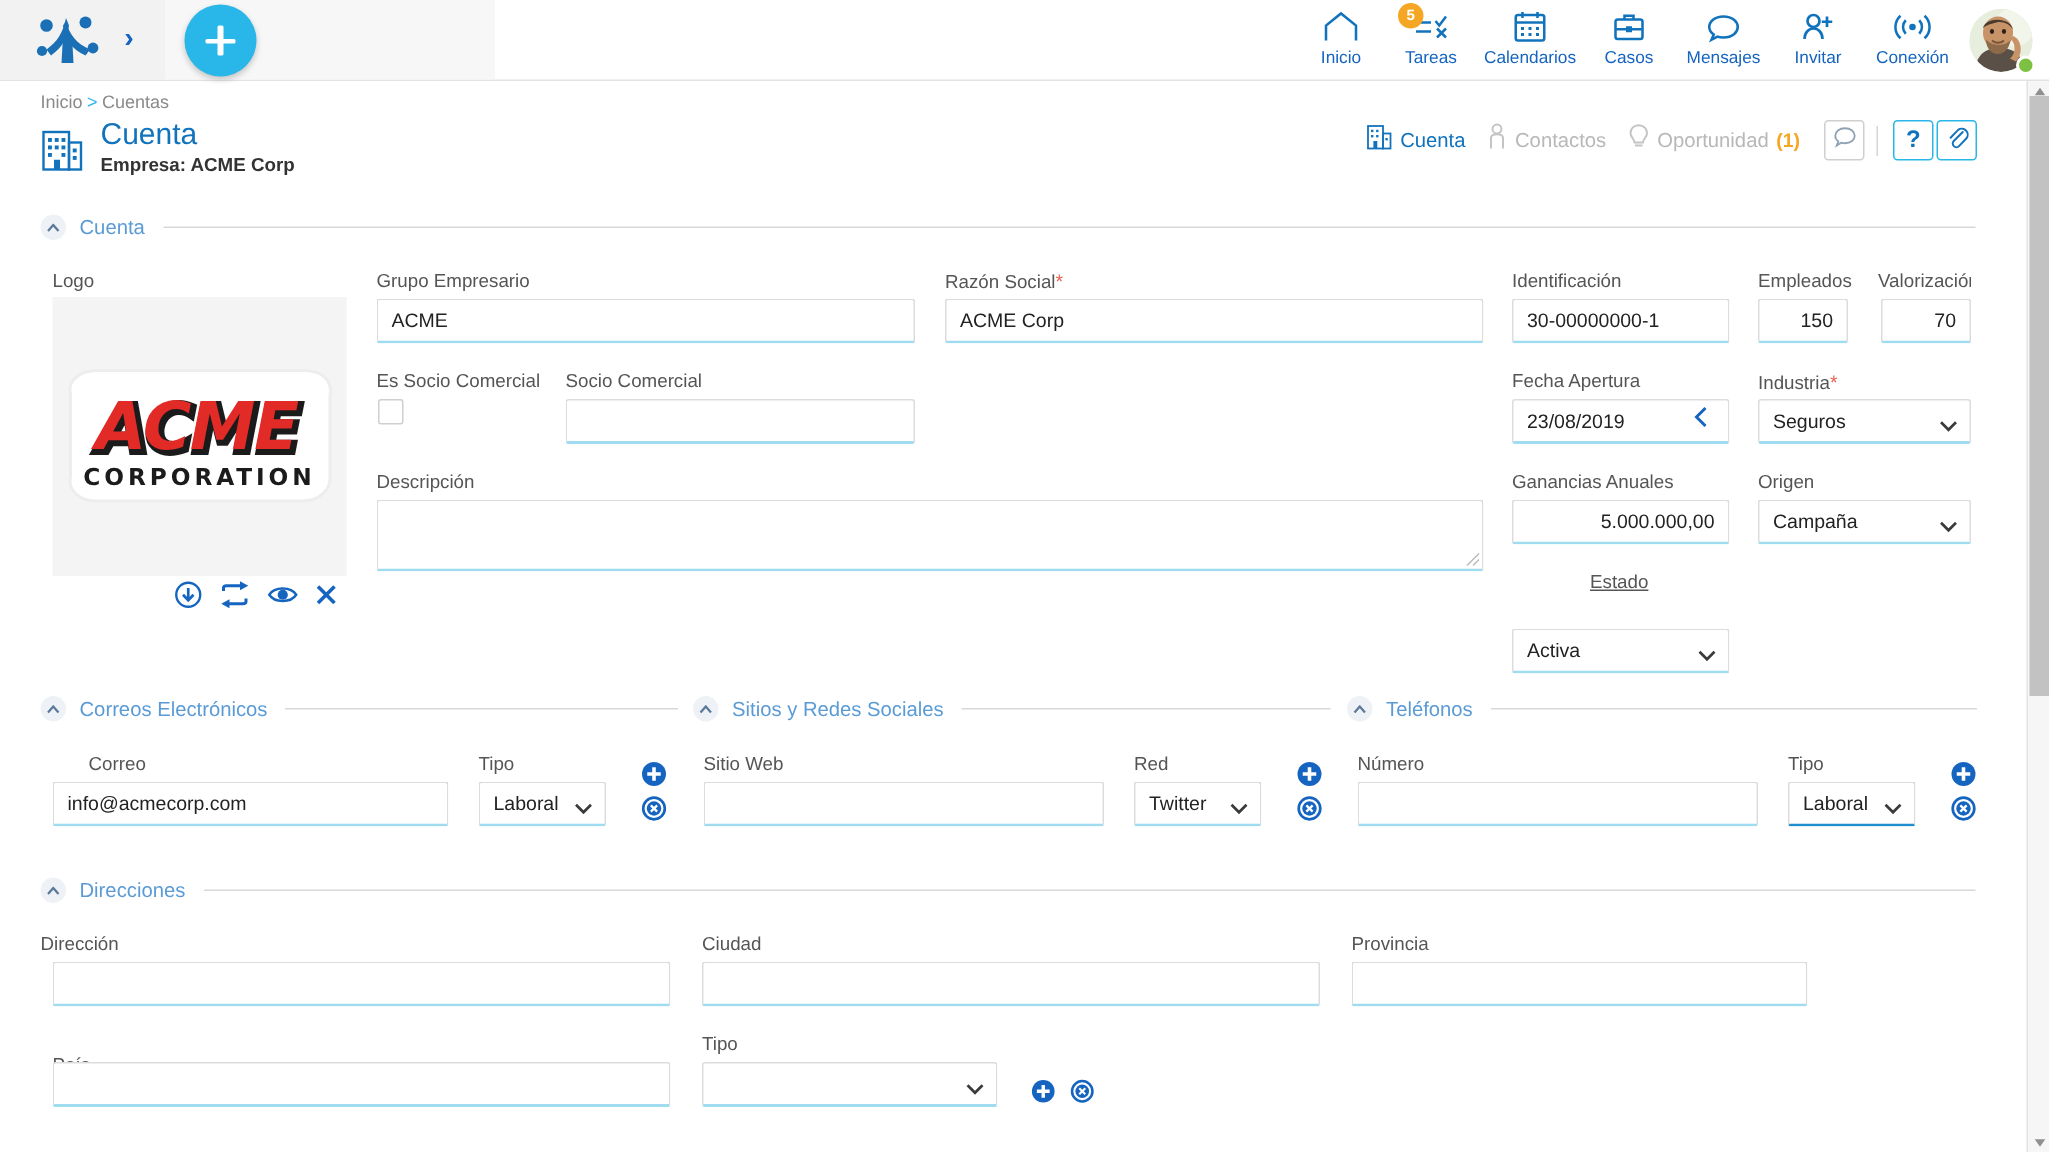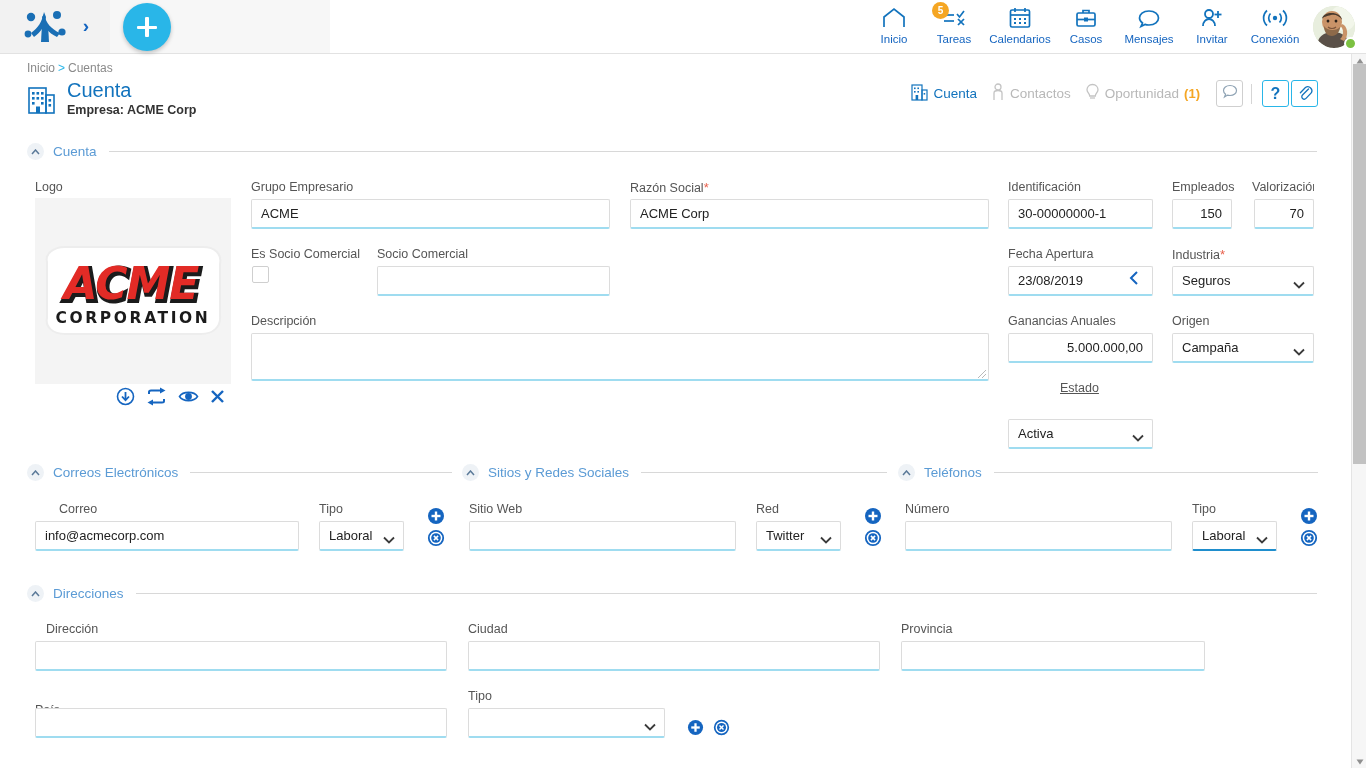--- a/index.html
+++ b/index.html
@@ -698,21 +698,21 @@
 <div class="sec" style="left:27px; top:585px; width:1290px;">
   <div class="sec-toggle">
     <svg width="9" height="6" viewBox="0 0 9 6">
         <polyline points="1,5 4.5,1 8,5" fill="none" stroke="#5b7a99" stroke-width="1.5"></polyline>
       </svg>
   </div>
   <div class="sec-title">Direcciones</div>
   <div class="sec-rule"></div>
 </div>
 
-<div class="lbl" style="left:46px; top:622px;">Dirección</div>
+<div class="lbl" style="left:27px; top:622px;">Dirección</div>
 <input class="fld" style="left: 35px; top: 641px; width: 412px;" value="">
 
 <div class="lbl" style="left:468px; top:622px;">Ciudad</div>
 <input class="fld" style="left: 468px; top: 641px; width: 412px;" value="">
 
 <div class="lbl" style="left:901px; top:622px;">Provincia</div>
 <input class="fld" style="left: 901px; top: 641px; width: 304px;" value="">
 
 <div class="lbl" style="left:35px; top:703px;">País</div>
 <input class="fld" style="left: 35px; top: 708px; width: 412px;" value="">

